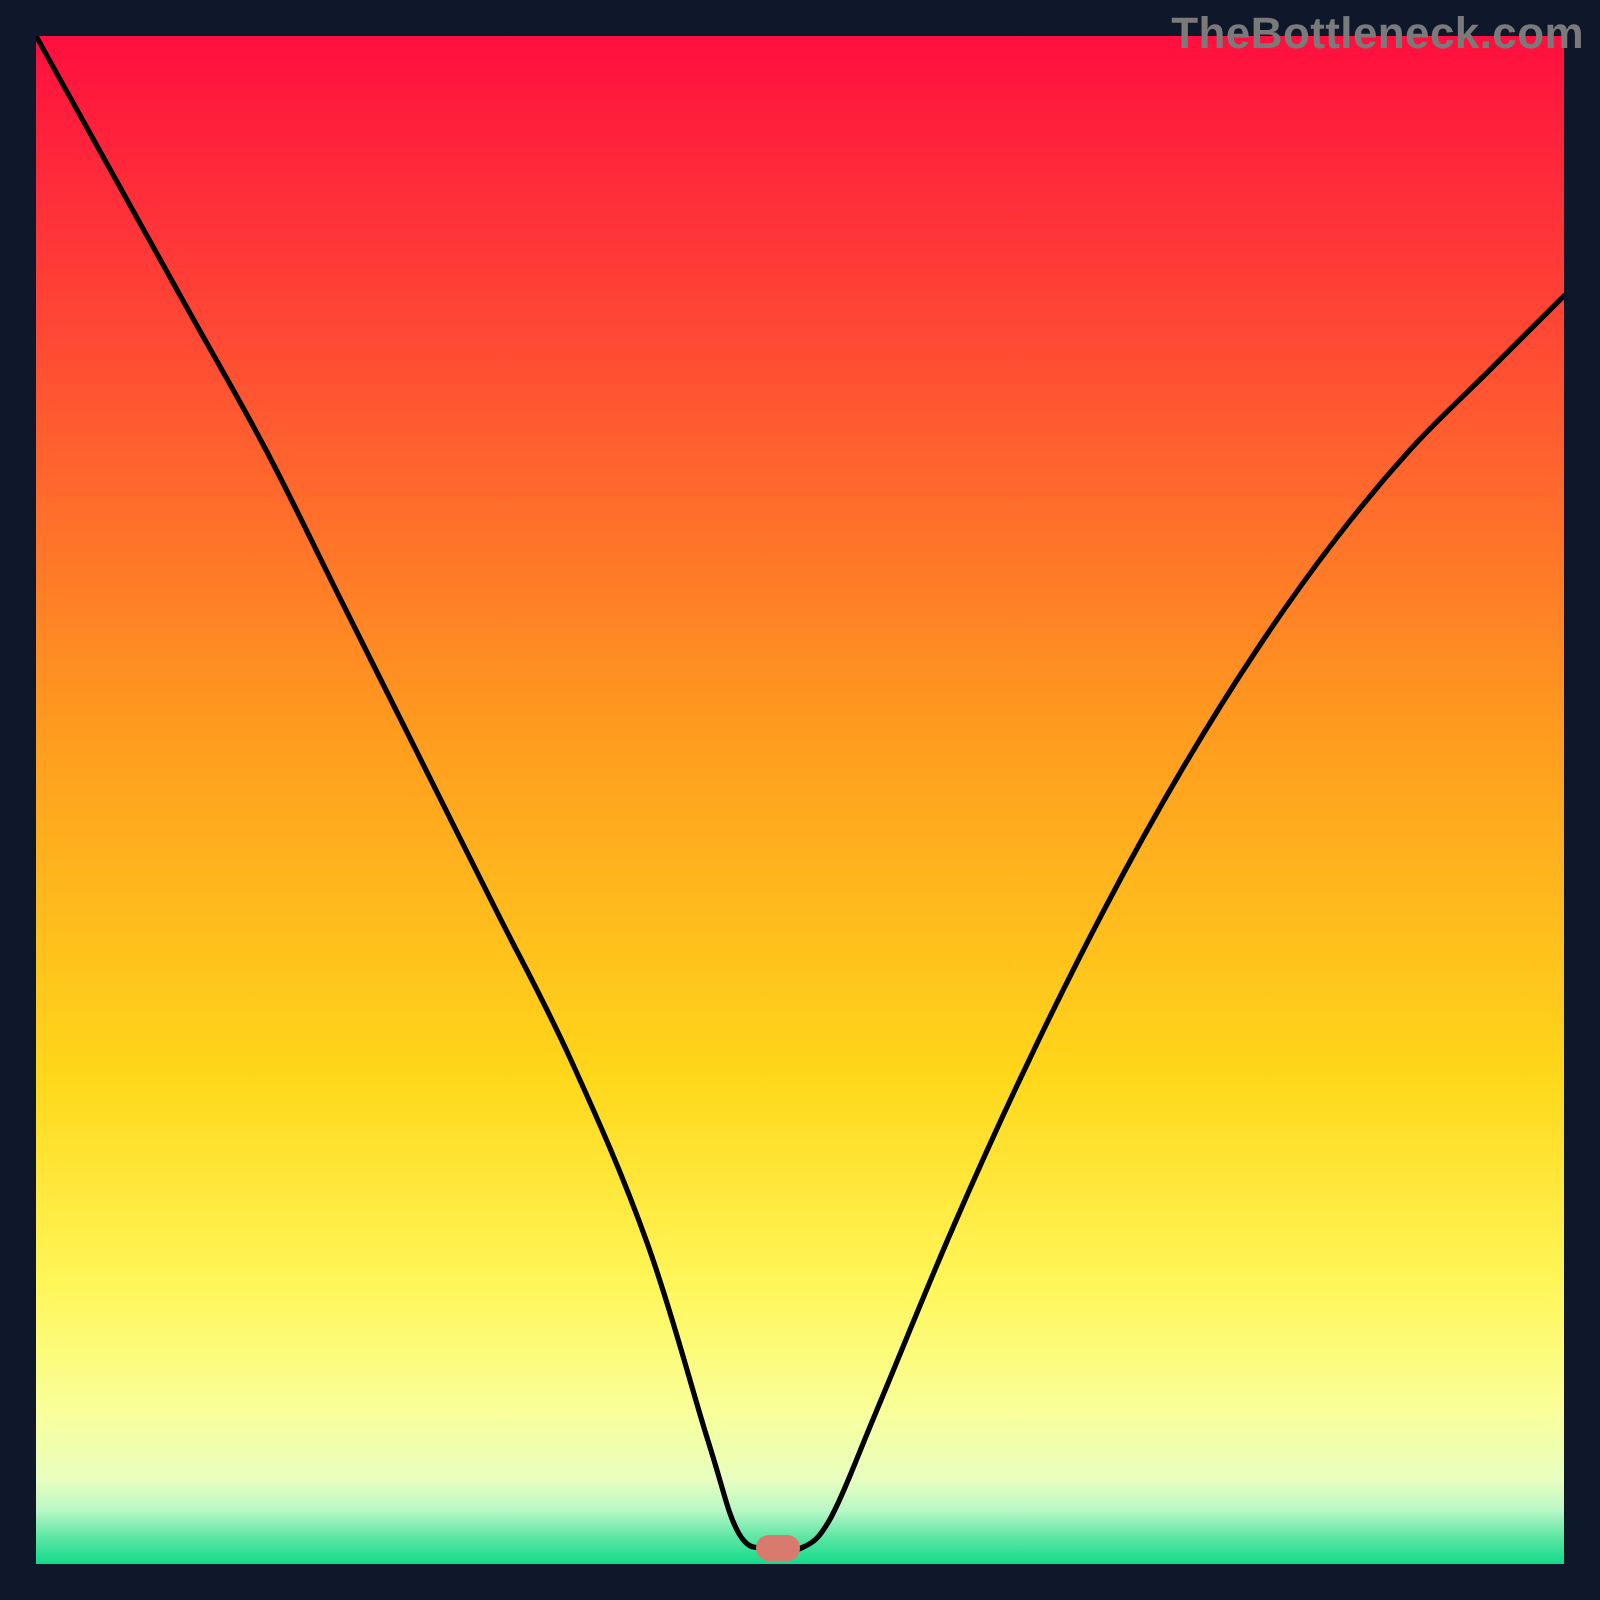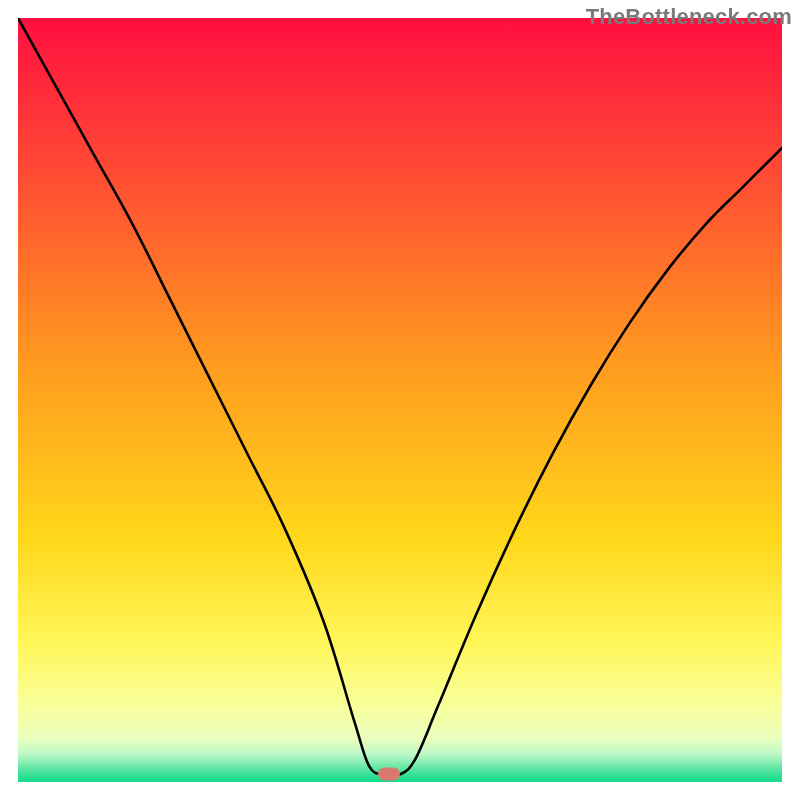--- a/index.html
+++ b/index.html
@@ -7,21 +7,21 @@
     padding: 0;
     width: 800px;
     height: 800px;
     background: #000;
     overflow: hidden;
   }
   .stage {
     position: relative;
     width: 800px;
     height: 800px;
-    background: #ffffff;
+    background: #0f172a;
   }
   .plot-area {
     position: absolute;
     left: 18px;
     top: 18px;
     width: 764px;
     height: 764px;
     overflow: hidden;
   }
   .gradient {

